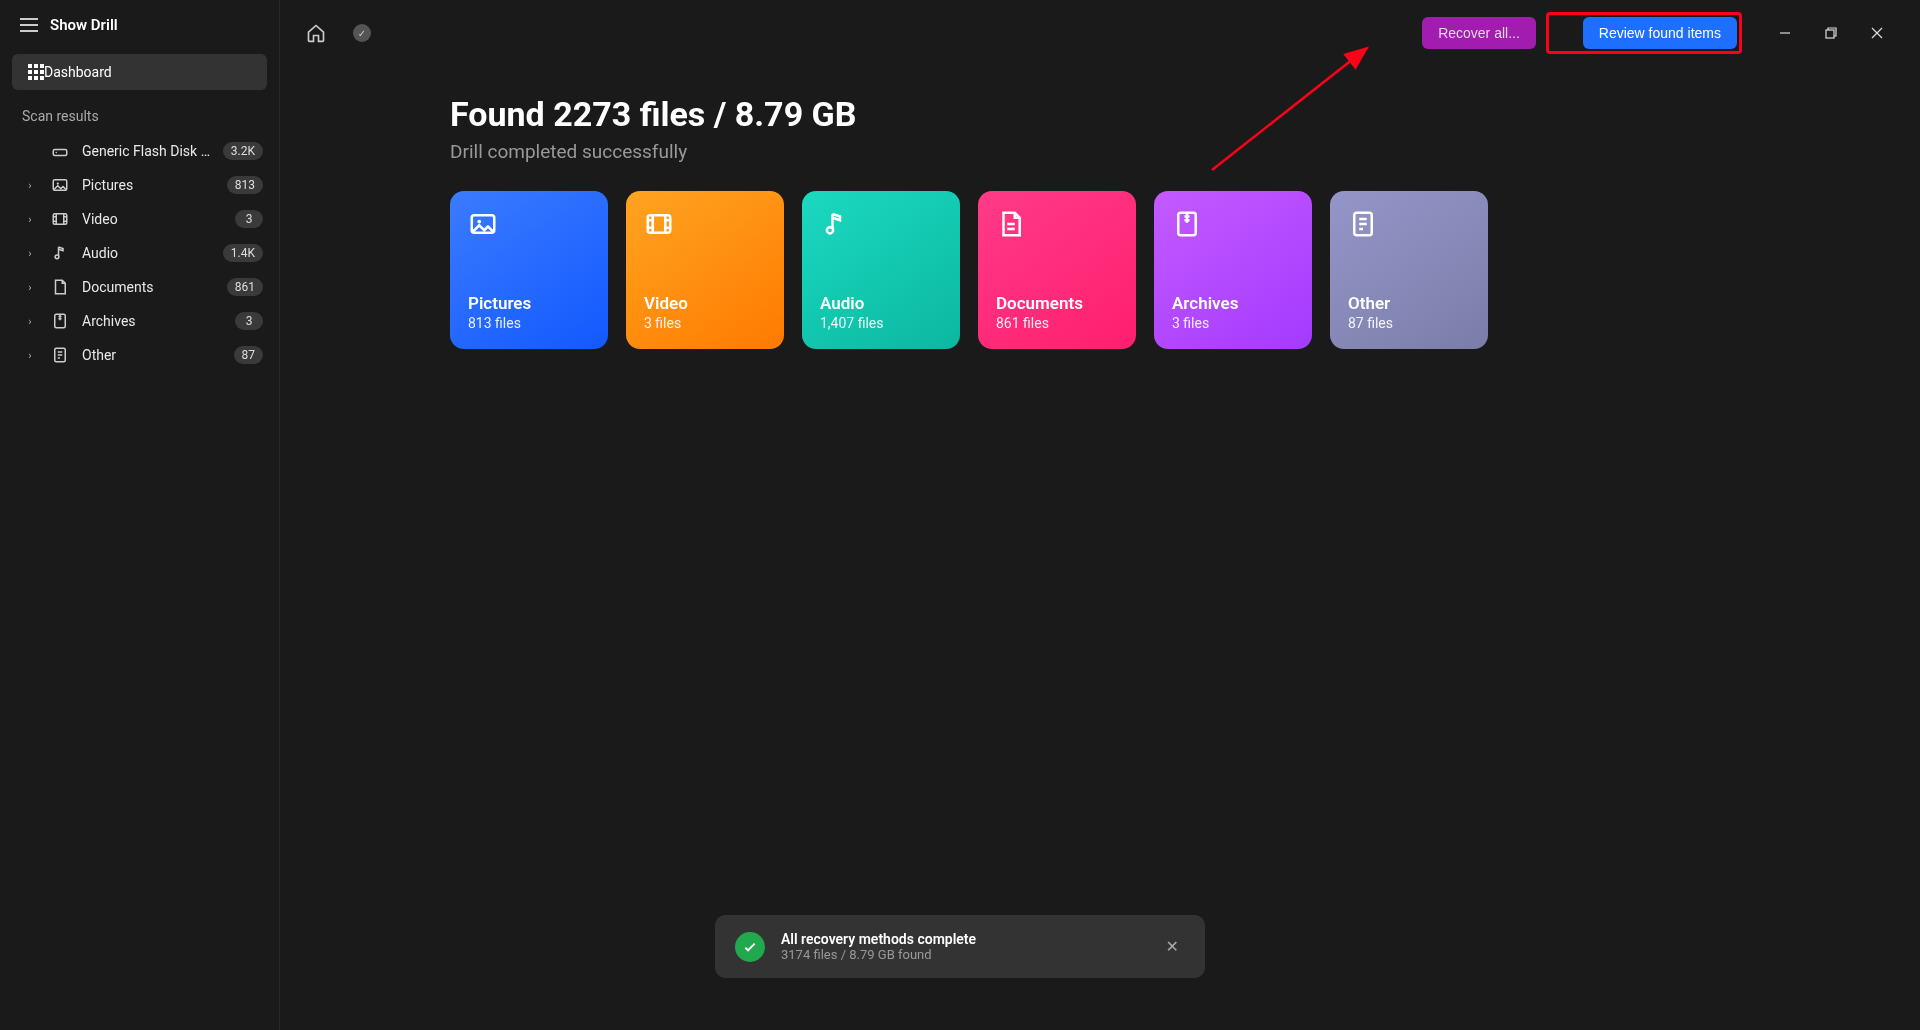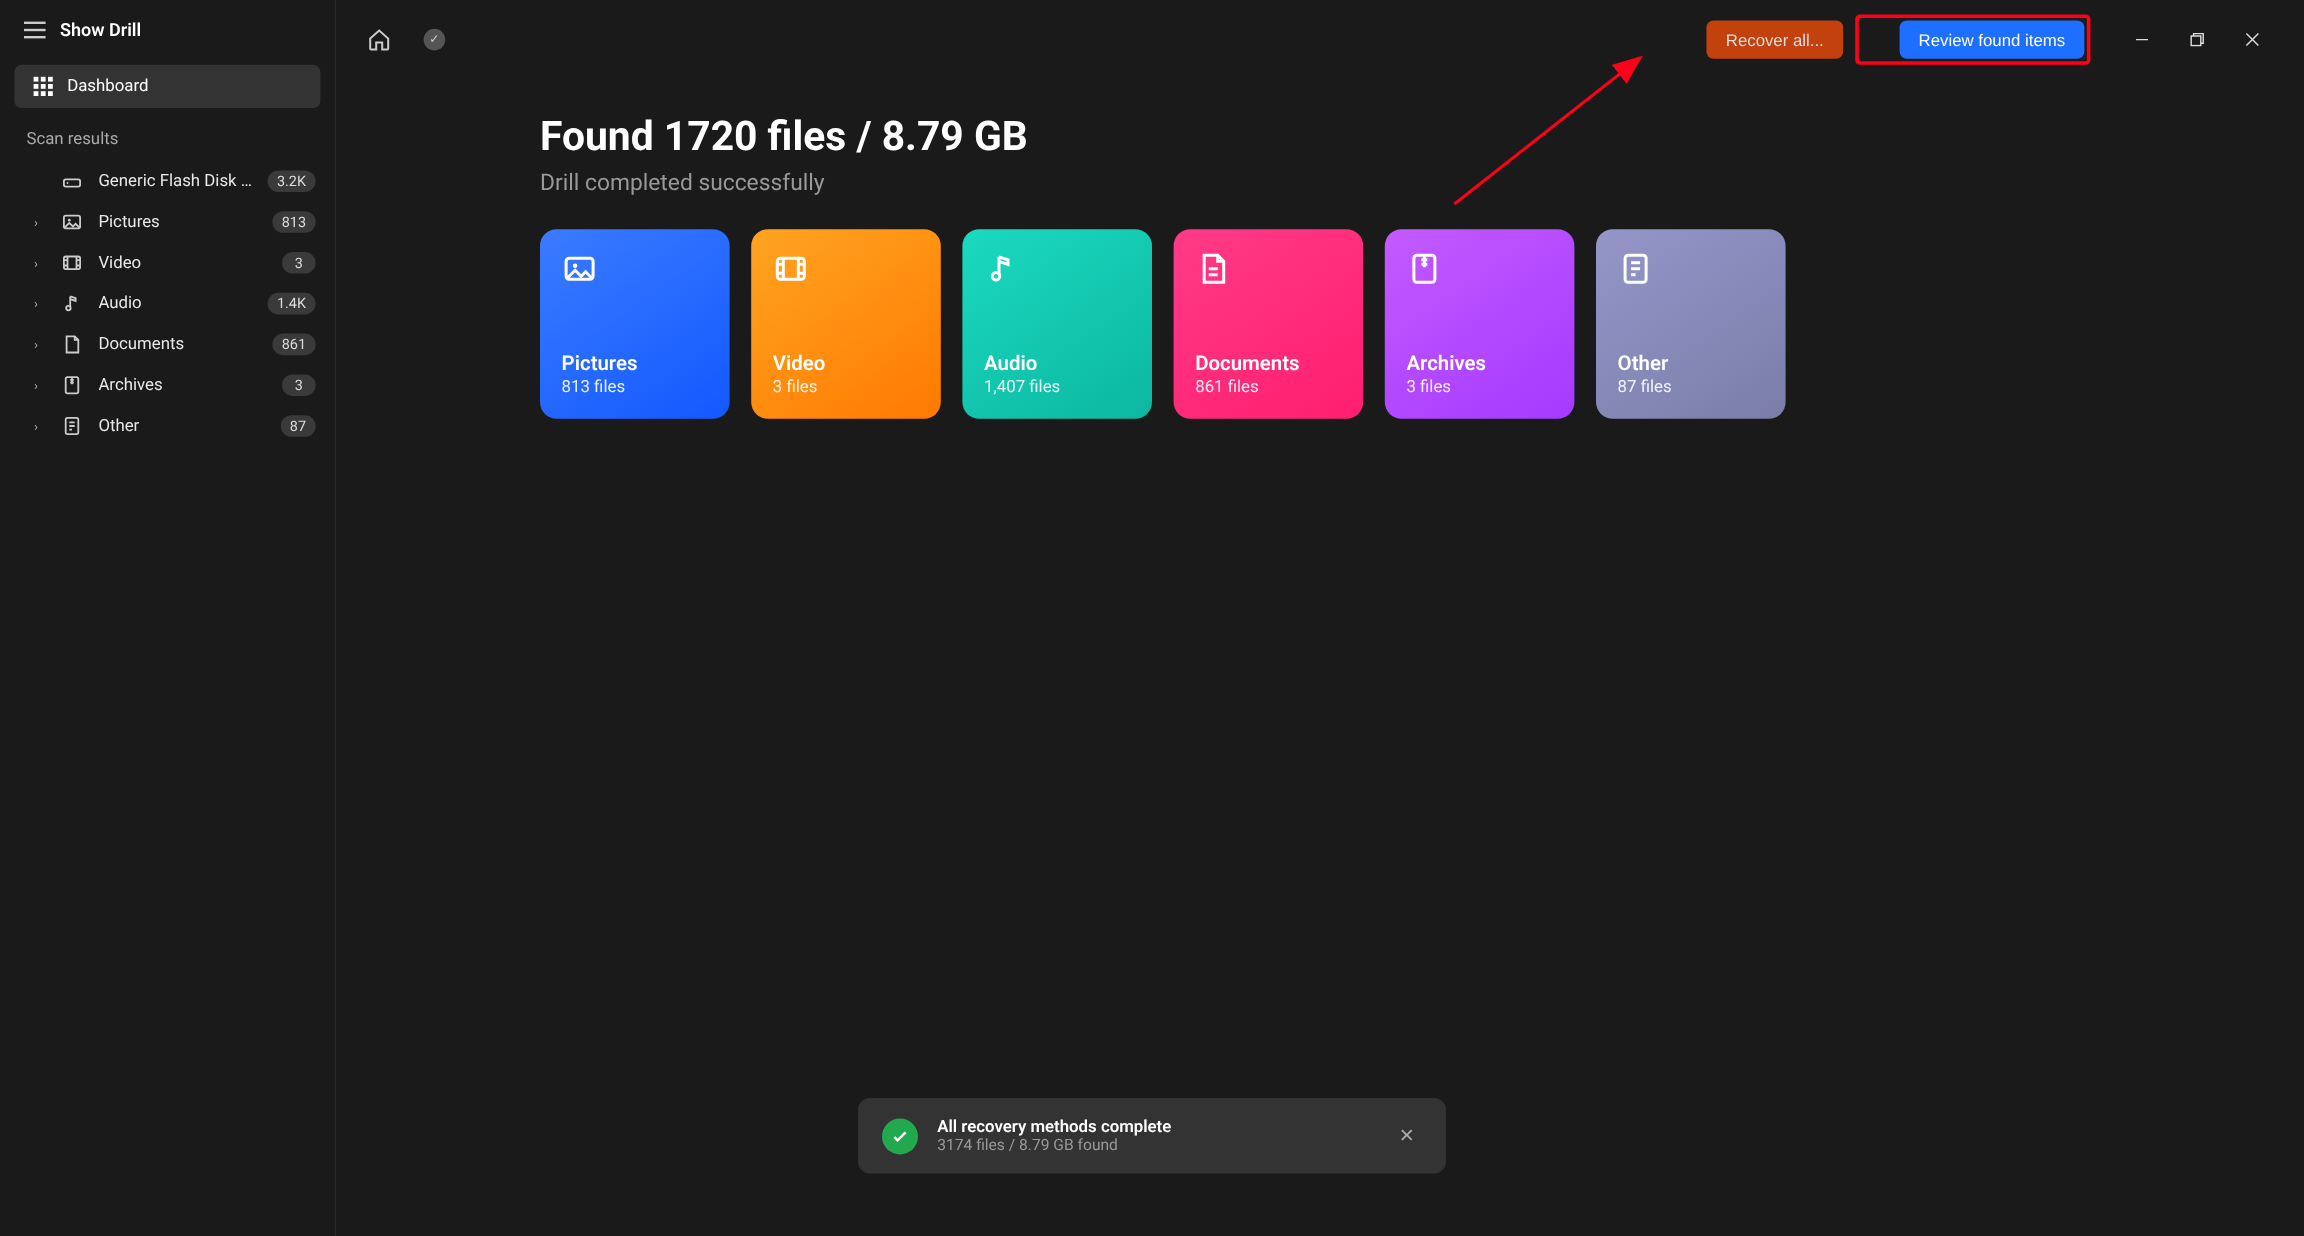--- a/index.html
+++ b/index.html
@@ -25,21 +25,21 @@
 .sidebar-header {
   display: flex;
   align-items: center;
   gap: 12px;
   padding: 16px 20px;
 }
 .hamburger-icon { display:flex; flex-direction:column; gap:4px; cursor:pointer; }
 .hamburger-icon div { width:18px; height:2px; background:#ccc; }
 .app-title { font-size:15px; font-weight:600; color:#fff; }
 .nav-dashboard {
-  display:flex; align-items:center; gap:12px;
+  display:flex; align-items:center; 
   margin: 4px 12px 14px 12px;
   padding: 10px 16px;
   background: #333;
   border-radius: 6px;
   cursor:pointer;
   font-size:14px;
 }
 .grid-icon { display:grid; grid-template-columns:repeat(3,4px); grid-template-rows:repeat(3,4px); gap:2px; }
 .grid-icon span { background:#fff; width:4px; height:4px; }
 .section-label { font-size:14px; color:#aaa; padding: 4px 22px 10px 22px; }
@@ -75,21 +75,21 @@
 .topbar .left-icons { display:flex; align-items:center; gap:14px; }
 .icon-btn { 
   width:32px; height:32px; display:flex; align-items:center; justify-content:center;
   cursor:pointer; color:#ccc; border-radius:4px;
 }
 .check-circle { width:18px; height:18px; border-radius:50%; background:#555; display:flex; align-items:center; justify-content:center; font-size:10px; color:#ccc;}
 .spacer { flex:1; }
 .btn {
   padding:8px 16px; border-radius:6px; font-size:14px; cursor:pointer; border:none;
 }
-.btn-secondary { background:#c2410c; color:#ddd; }
+.btn-secondary { background:#a21caf; color:#ddd; }
 .btn-primary { background:#1e6fff; color:#fff;margin-left:32px; }
 .review-highlight { border:3px solid #ff0019; border-radius:4px; padding:2px; }
 .window-controls { display:flex; align-items:center; gap:0; margin-left:10px; }
 .win-ctrl { width:46px; height:36px; display:flex; align-items:center; justify-content:center; cursor:pointer; color:#ddd; }
 .content {
   padding: 28px 60px 20px 170px;
 }
 .headline { font-size:34px; font-weight:700; margin-bottom:6px; }
 .subhead { font-size:19px; color:#999; margin-bottom:28px; }
 .cards { display:flex; gap:18px; }
@@ -272,21 +272,21 @@
       </div>
       <div class="win-ctrl">
         <svg width="12" height="12" viewBox="0 0 12 12">
             <path d="M1 1l10 10M11 1L1 11" stroke="#ddd" stroke-width="1.2"></path>
           </svg>
       </div>
     </div>
   </div>
 
   <div class="content">
-    <div class="headline">Found 1720 files / 8.79 GB</div>
+    <div class="headline">Found 2273 files / 8.79 GB</div>
     <div class="subhead">Drill completed successfully</div>
 
     <div class="cards">
       <div class="card card-pictures">
         <svg class="card-icon" viewBox="0 0 24 24" fill="none" stroke="#fff" stroke-width="2">
             <rect x="3" y="5" width="18" height="14" rx="2"></rect>
             <circle cx="9" cy="10" r="1.5" fill="#fff" stroke="none"></circle>
             <path d="M4 18l5-5 4 4 3-3 4 4"></path>
           </svg>
         <div class="card-title">Pictures</div>

